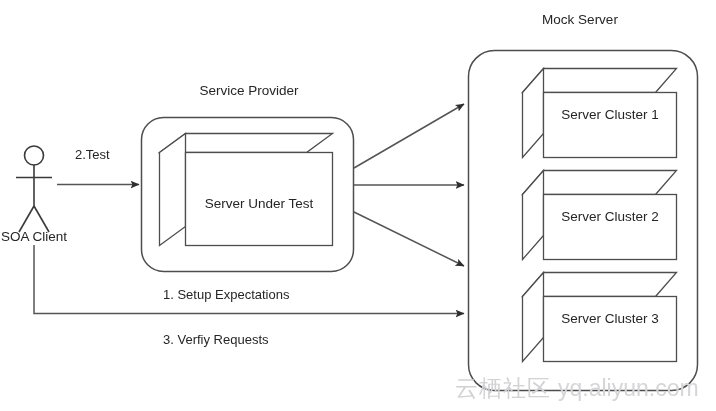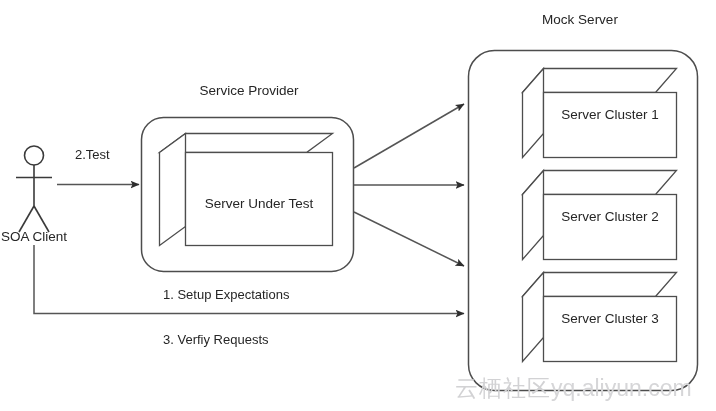--- a/index.html
+++ b/index.html
@@ -89,20 +89,21 @@
   }
   .wm-cn {
     font-size: 23px;
     color: #d2d2d4;
     letter-spacing: 1px;
     font-family: Liberation Mono, monospace;
   }
   .wm-en {
     font-size: 23px;
     color: #d6d6d8;
+    margin-left: 7px;
     font-family: "Liberation Sans", sans-serif;
     text-align: right;
   }
 </style>
 </head>
 <body>
 
 <div id="diagram-root">
 
   <svg id="diagram-svg" viewBox="0 0 716 411">

